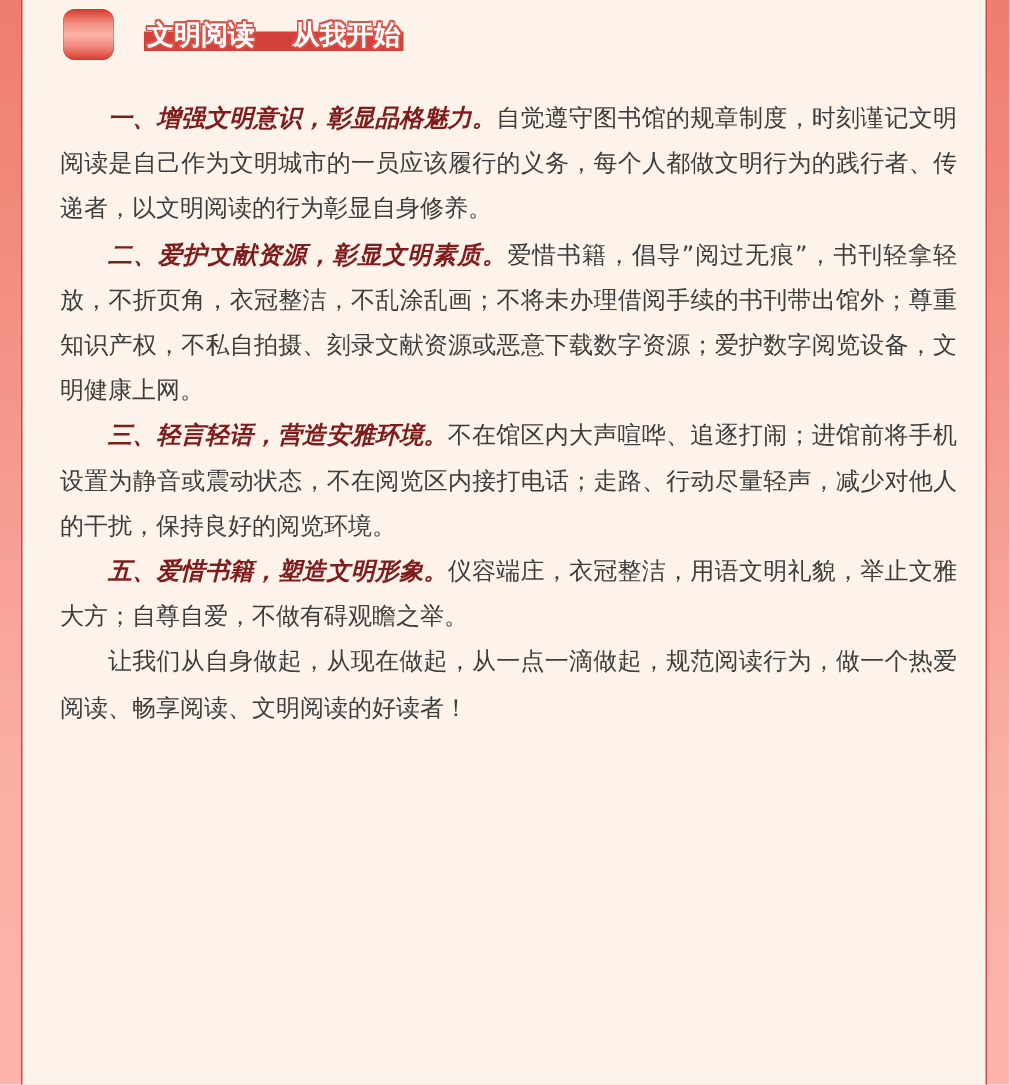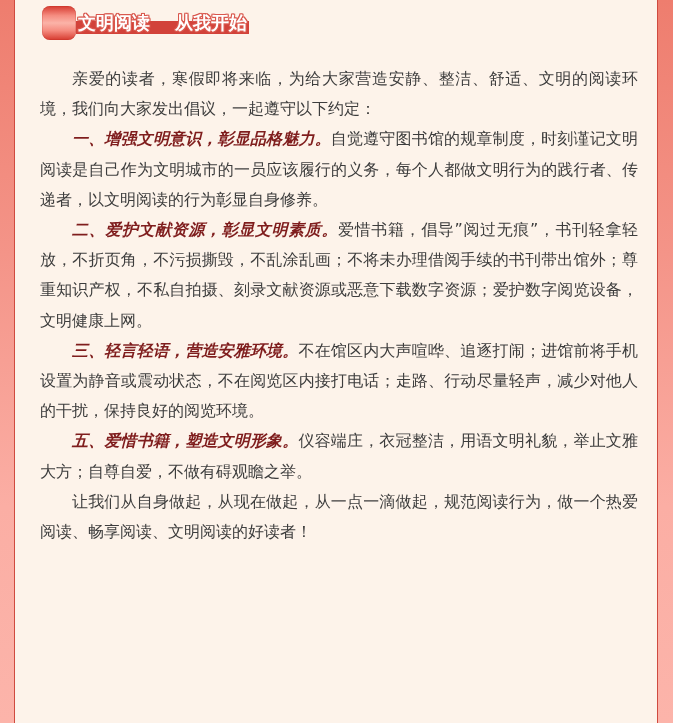--- a/index.html
+++ b/index.html
@@ -19,21 +19,21 @@
   .header {
     position: absolute; left: 42px; top: 3px; height: 40px;
     display: flex; align-items: center;
   }
   .badge-icon {
     width: 34px; height: 34px; border-radius: 8px;
     background: linear-gradient(to bottom, #d63a2f 0%, #f58c80 28%, #fbb3a8 50%, #f58c80 72%, #d63a2f 100%);
     box-shadow: inset 0 0 0 0.5px rgba(180,40,30,0.4);
   }
   .title-wrap {
-    position: relative; height: 30px;
+    position: relative; margin-left: 20px; height: 30px;
     display: flex; align-items: center;
   }
   .title-bar {
     position: absolute; left: 0; right: 0; top: 13px; height: 13px;
     background: #d2423a;
   }
   .title-text {
     position: relative; z-index: 1;
     font-size: 18px; font-weight: bold; color: #ffffff;
     letter-spacing: 0px; white-space: pre;
@@ -56,25 +56,24 @@
 
 <div class="header">
   <div class="badge-icon"></div>
   <div class="title-wrap">
     <div class="title-bar"></div>
     <span class="title-text">文明阅读    从我开始</span>
   </div>
 </div>
 
 <div class="content">
-  <p>亲爱的读者，寒假即将来临，为给大家营造安静、整洁、舒适、文明的阅读环境，我们向大家发出倡议，一起遵守以下约定：</p>
 
   <p><span class="lead">一、增强文明意识，彰显品格魅力。</span><span>自觉遵守图书馆的规章制度，时刻谨记文明阅读是自己作为文明城市的一员应该履行的义务，每个人都做文明行为的践行者、传递者，以文明阅读的行为彰显自身修养。</span></p>
 
-  <p><span class="lead">二、爱护文献资源，彰显文明素质。</span><span>爱惜书籍，倡导”阅过无痕”，书刊轻拿轻放，不折页角，不污损撕毁，不乱涂乱画；不将未办理借阅手续的书刊带出馆外；尊重知识产权，不私自拍摄、刻录文献资源或恶意下载数字资源；爱护数字阅览设备，文明健康上网。</span></p>
+  <p><span class="lead">二、爱护文献资源，彰显文明素质。</span><span>爱惜书籍，倡导”阅过无痕”，书刊轻拿轻放，不折页角，衣冠整洁，不乱涂乱画；不将未办理借阅手续的书刊带出馆外；尊重知识产权，不私自拍摄、刻录文献资源或恶意下载数字资源；爱护数字阅览设备，文明健康上网。</span></p>
 
   <p><span class="lead">三、轻言轻语，营造安雅环境。</span><span>不在馆区内大声喧哗、追逐打闹；进馆前将手机设置为静音或震动状态，不在阅览区内接打电话；走路、行动尽量轻声，减少对他人的干扰，保持良好的阅览环境。</span></p>
 
 
   <p><span class="lead">五、爱惜书籍，塑造文明形象。</span><span>仪容端庄，衣冠整洁，用语文明礼貌，举止文雅大方；自尊自爱，不做有碍观瞻之举。</span></p>
 
   <p>让我们从自身做起，从现在做起，从一点一滴做起，规范阅读行为，做一个热爱阅读、畅享阅读、文明阅读的好读者！</p>
 </div>
 
 </body></html>

